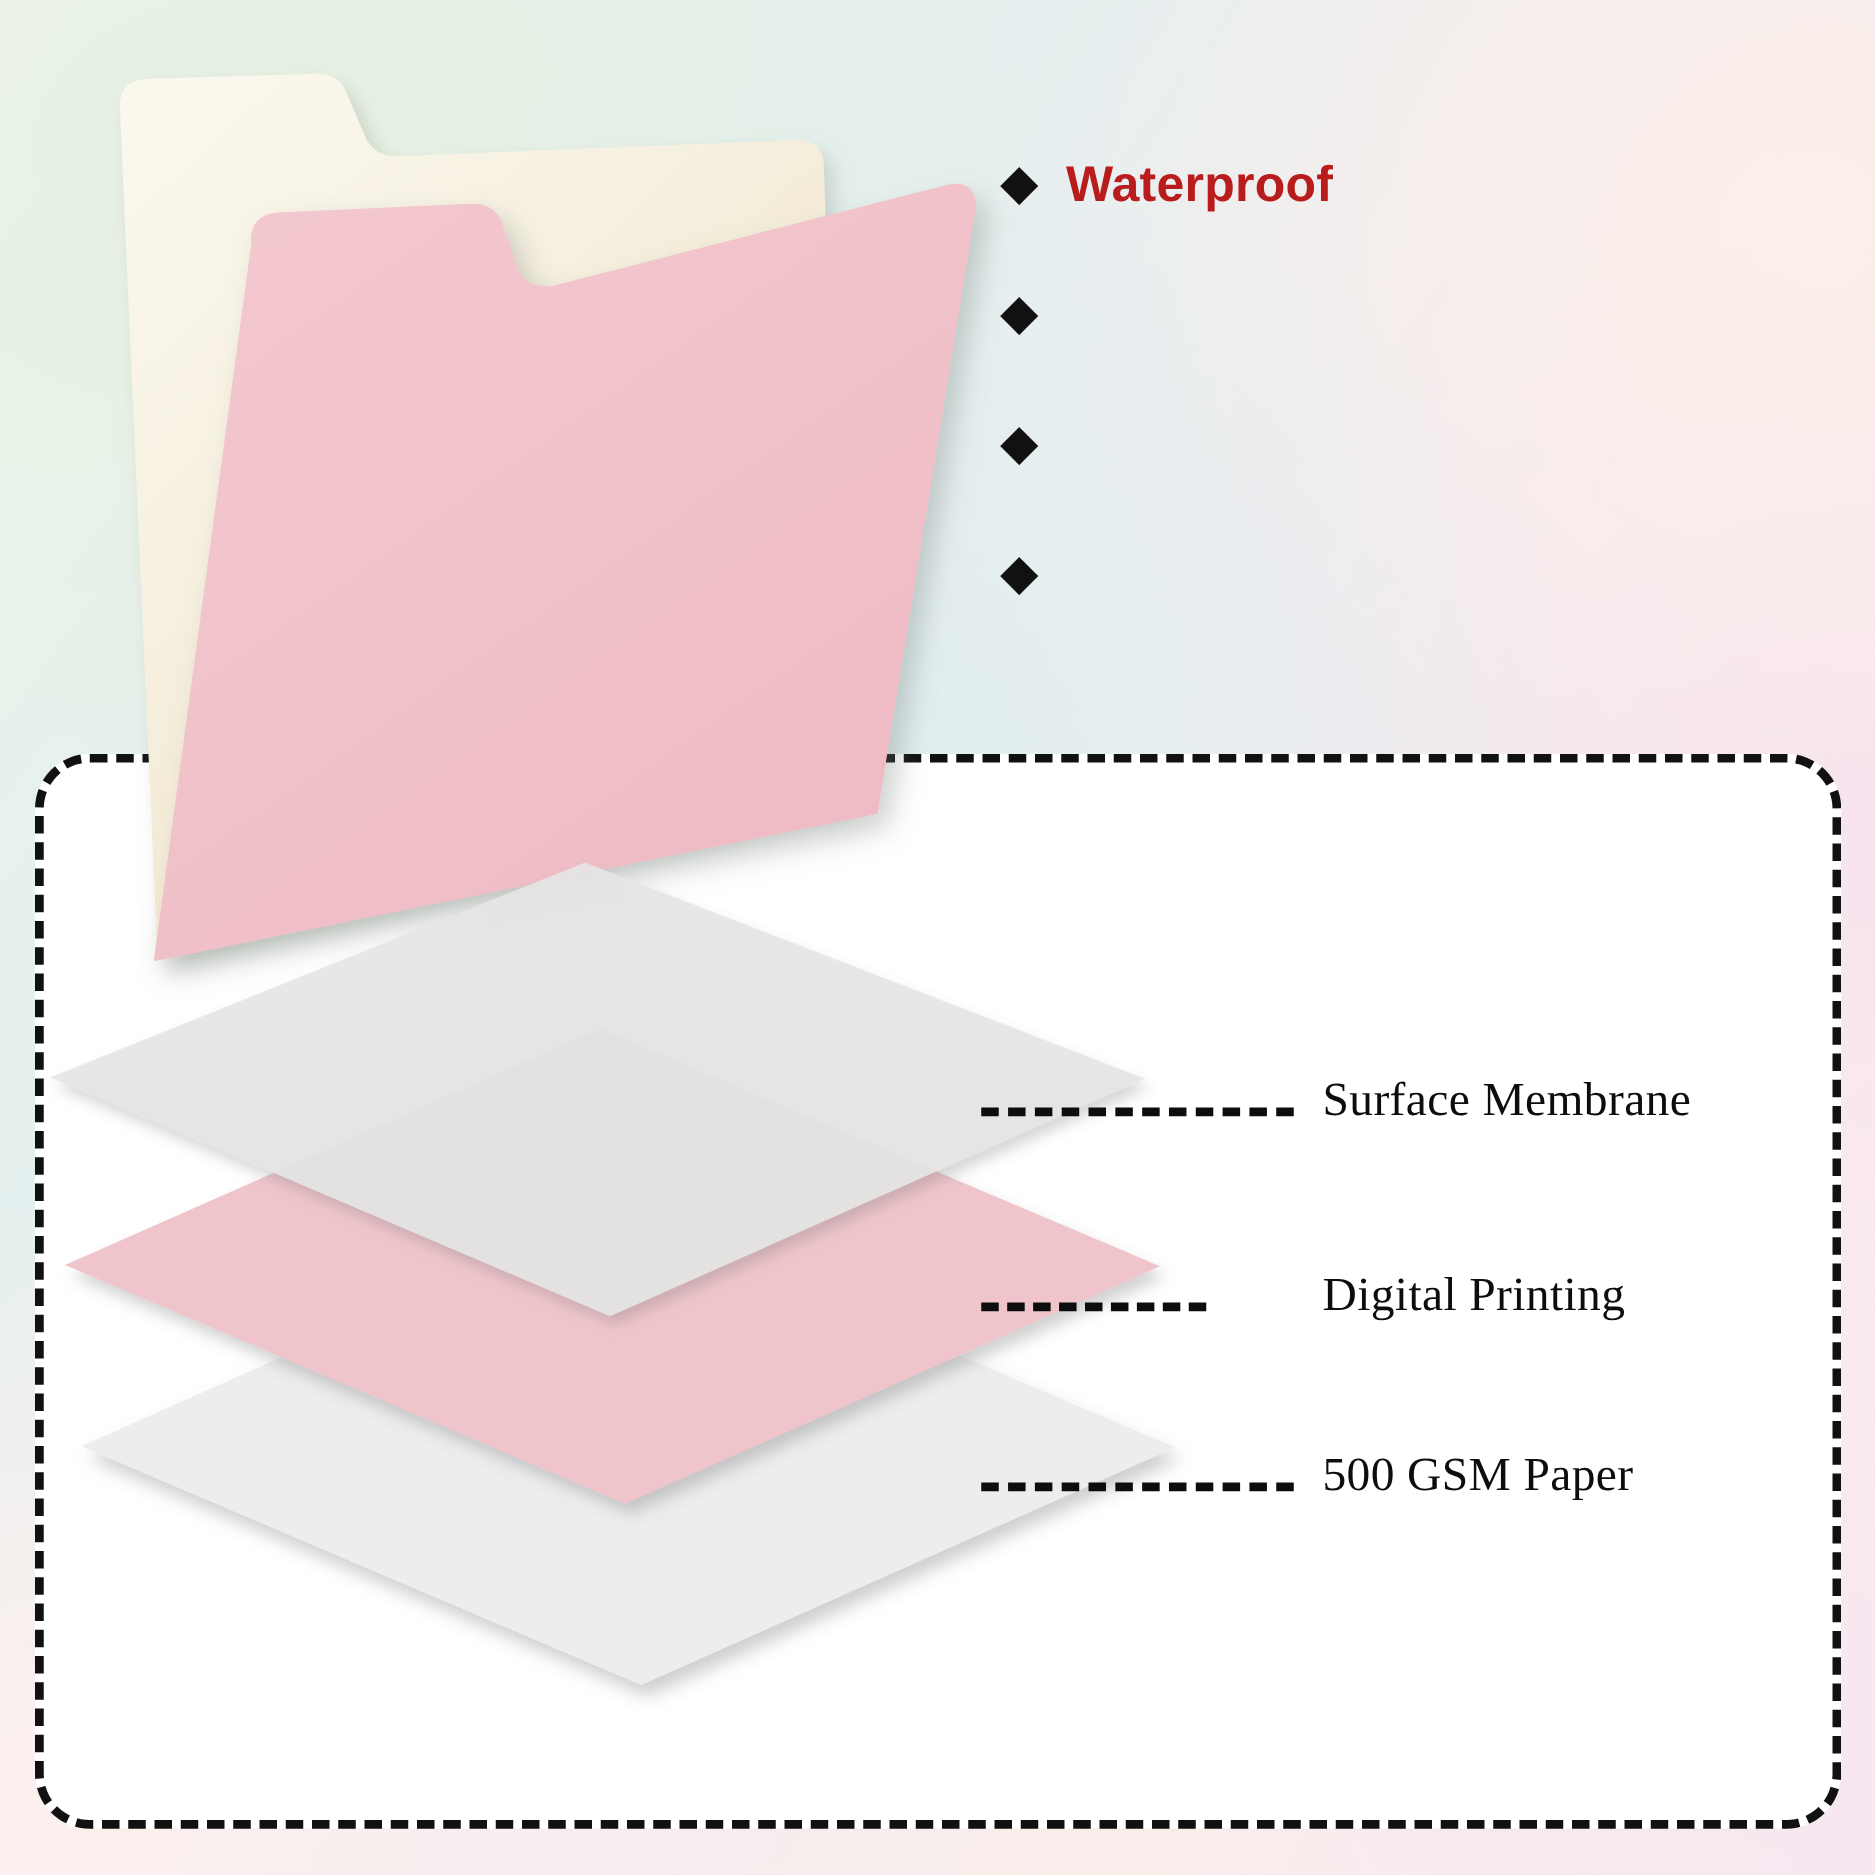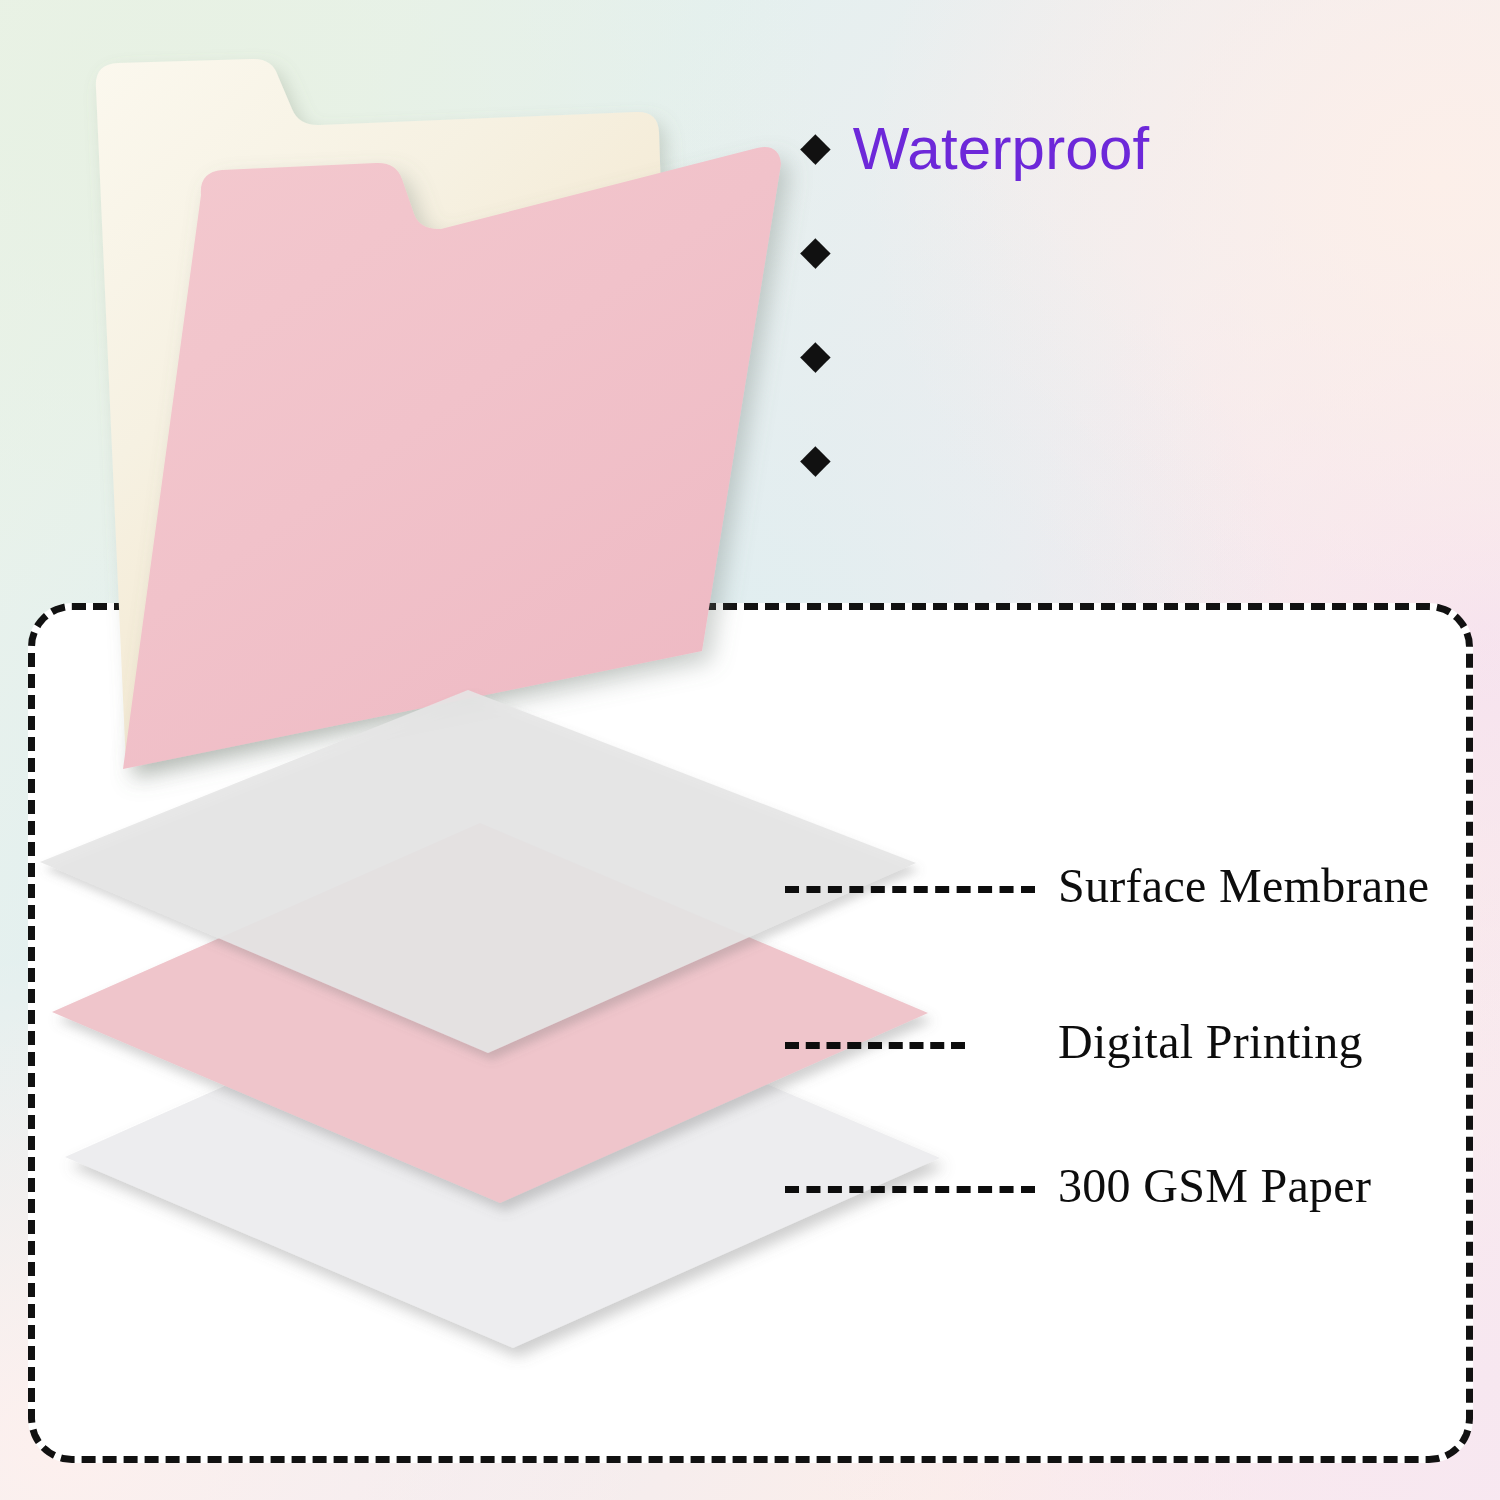--- a/index.html
+++ b/index.html
@@ -55,23 +55,23 @@
   }
   .feature-bullet {
     font-size:40px;
     line-height:1;
     color:#111111;
     margin-right:22px;
     flex:0 0 auto;
     transform:translateY(-2px);
   }
   .feature-text {
-    font-size:60px;
-    font-weight:400;
-    color:#6d28d9;
+    font-size:40px;
+    font-weight:700;
+    color:#b91c1c;
     letter-spacing:0.2px;
     white-space:nowrap;
   }
 
   
   #folder-group {
     position:absolute;
     left:0; top:0;
     width:820px; height:830px;
   }
@@ -91,21 +91,21 @@
 
   
   .leader {
     position:absolute;
     height:0;
     border-top:7px dashed #0d0d0d;
   }
   .layer-label {
     position:absolute;
     font-family:"Liberation Serif", serif;
-    font-size:48px;
+    font-size:38px;
     color:#0d0d0d;
     white-space:nowrap;
     letter-spacing:0.3px;
   }
 </style>
 </head>
 <body>
 
 <div id="stage">
 
@@ -198,21 +198,21 @@
   </div>
 
   <div class="leader" style="left:785px; top:886px; width:250px;"></div>
   <div class="leader" style="left:785px; top:1042px; width:180px;"></div>
   <div class="leader" style="left:785px; top:1186px; width:250px;"></div>
 
   <div class="layer-label" style="left:1058px; top:858px;">Surface Membrane</div>
 
   <div class="layer-label" style="left:1058px; top:1014px;">Digital Printing</div>
 
-  <div class="layer-label" style="left:1058px; top:1158px;">300 GSM Paper</div>
+  <div class="layer-label" style="left:1058px; top:1158px;">500 GSM Paper</div>
 
   <div id="feature-list">
 
     <div class="feature-row">
       <span class="feature-bullet">◆</span>
       <span class="feature-text">Waterproof</span>
     </div>
 
     <div class="feature-row">
       <span class="feature-bullet">◆</span>

